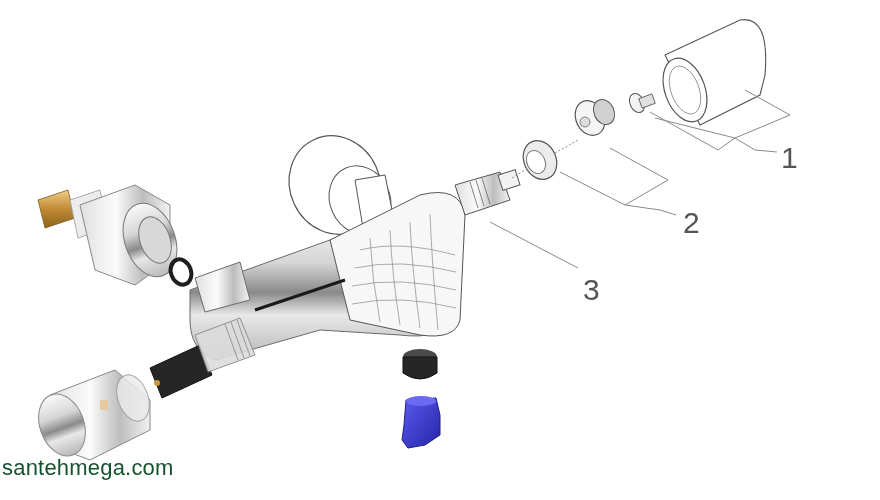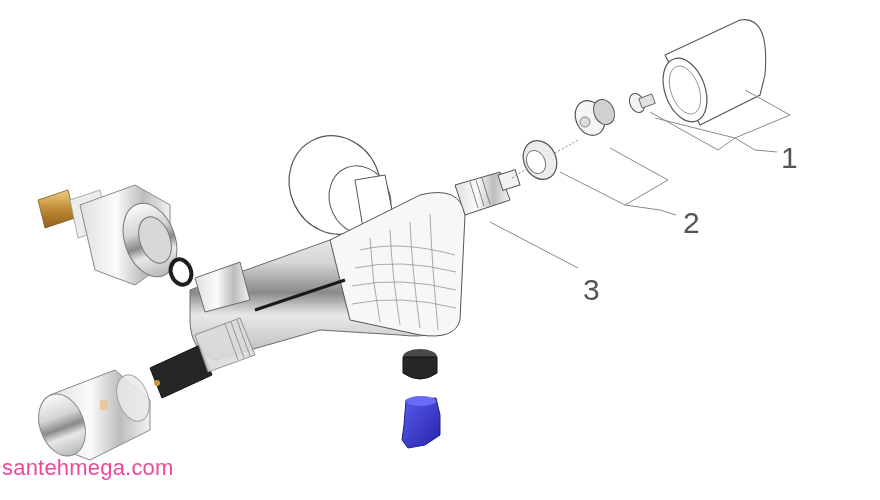--- a/index.html
+++ b/index.html
@@ -1,19 +1,19 @@
 <!DOCTYPE html>
 <html><head>
 <meta charset="utf-8">
 <style>
   html, body { margin: 0; padding: 0; background: #ffffff; }
   body { width: 880px; height: 500px; position: relative; overflow: hidden; font-family: "Liberation Sans", sans-serif; }
   #canvas { position: absolute; left: 0; top: 0; width: 880px; height: 500px; }
   .callout { position: absolute; font-family: "Liberation Sans", sans-serif; font-size: 30px; color: #555555; line-height: 1; }
-  .watermark { position: absolute; left: 2px; top: 455px; font-family: "Liberation Sans", sans-serif; font-size: 22px; color: #ec4899; letter-spacing: 0.2px; }
+  .watermark { position: absolute; left: 2px; top: 455px; font-family: "Liberation Sans", sans-serif; font-size: 22px; color: #14532d; letter-spacing: 0.2px; }
 </style>
 </head>
 <body>
 
 <div id="diagram">
   <svg id="canvas" viewBox="0 0 880 500" xmlns="http://www.w3.org/2000/svg">
     <defs>
       <linearGradient id="chrome" x1="0" y1="0" x2="0" y2="1">
         <stop offset="0" stop-color="#fafafa"></stop>
         <stop offset="0.35" stop-color="#d6d6d6"></stop>

